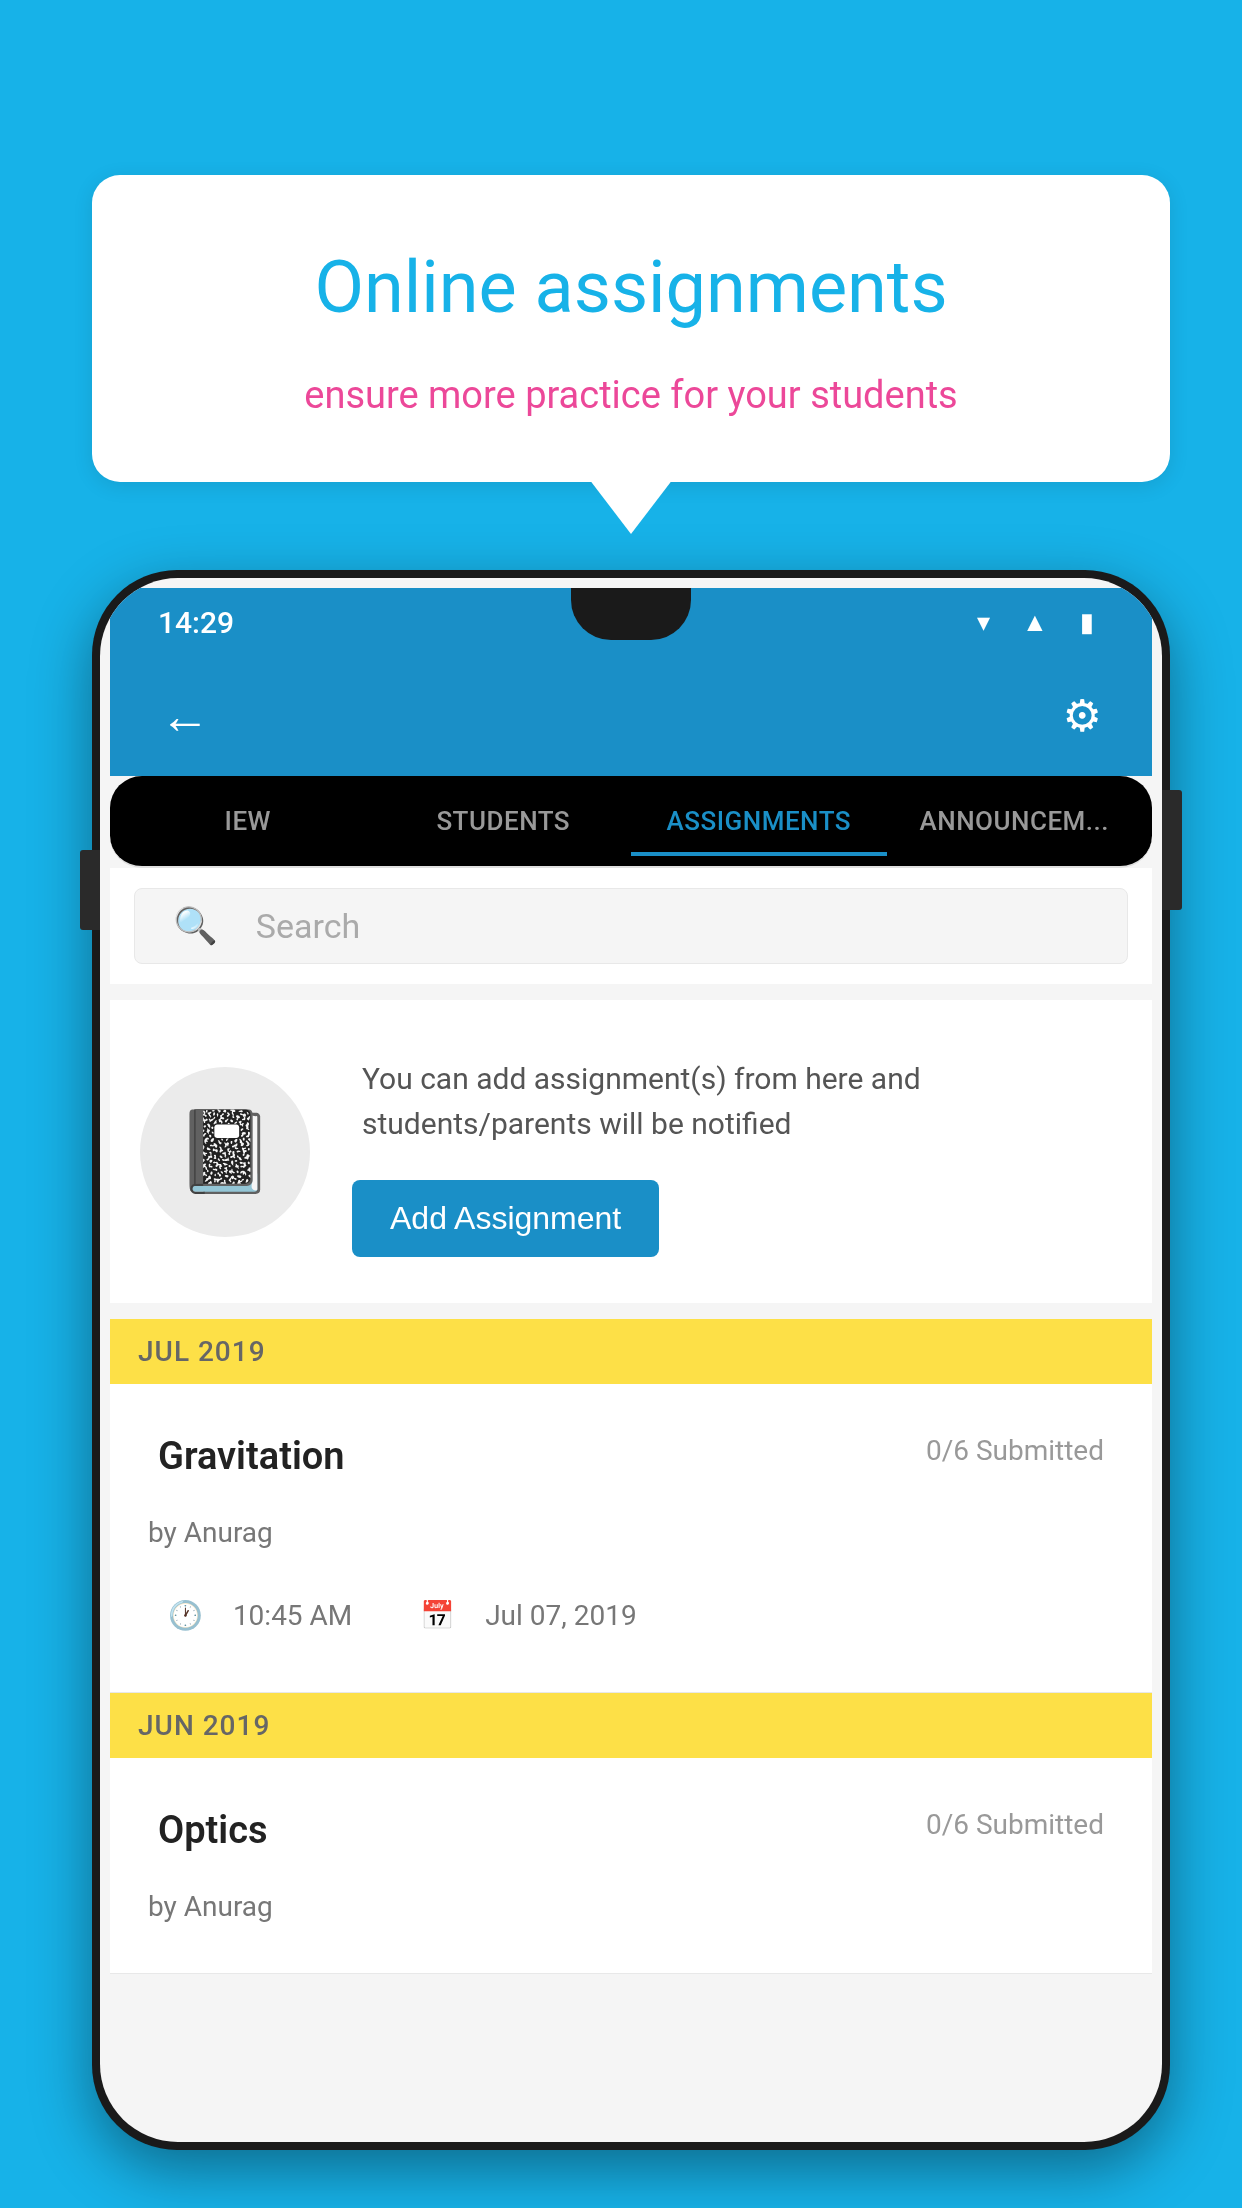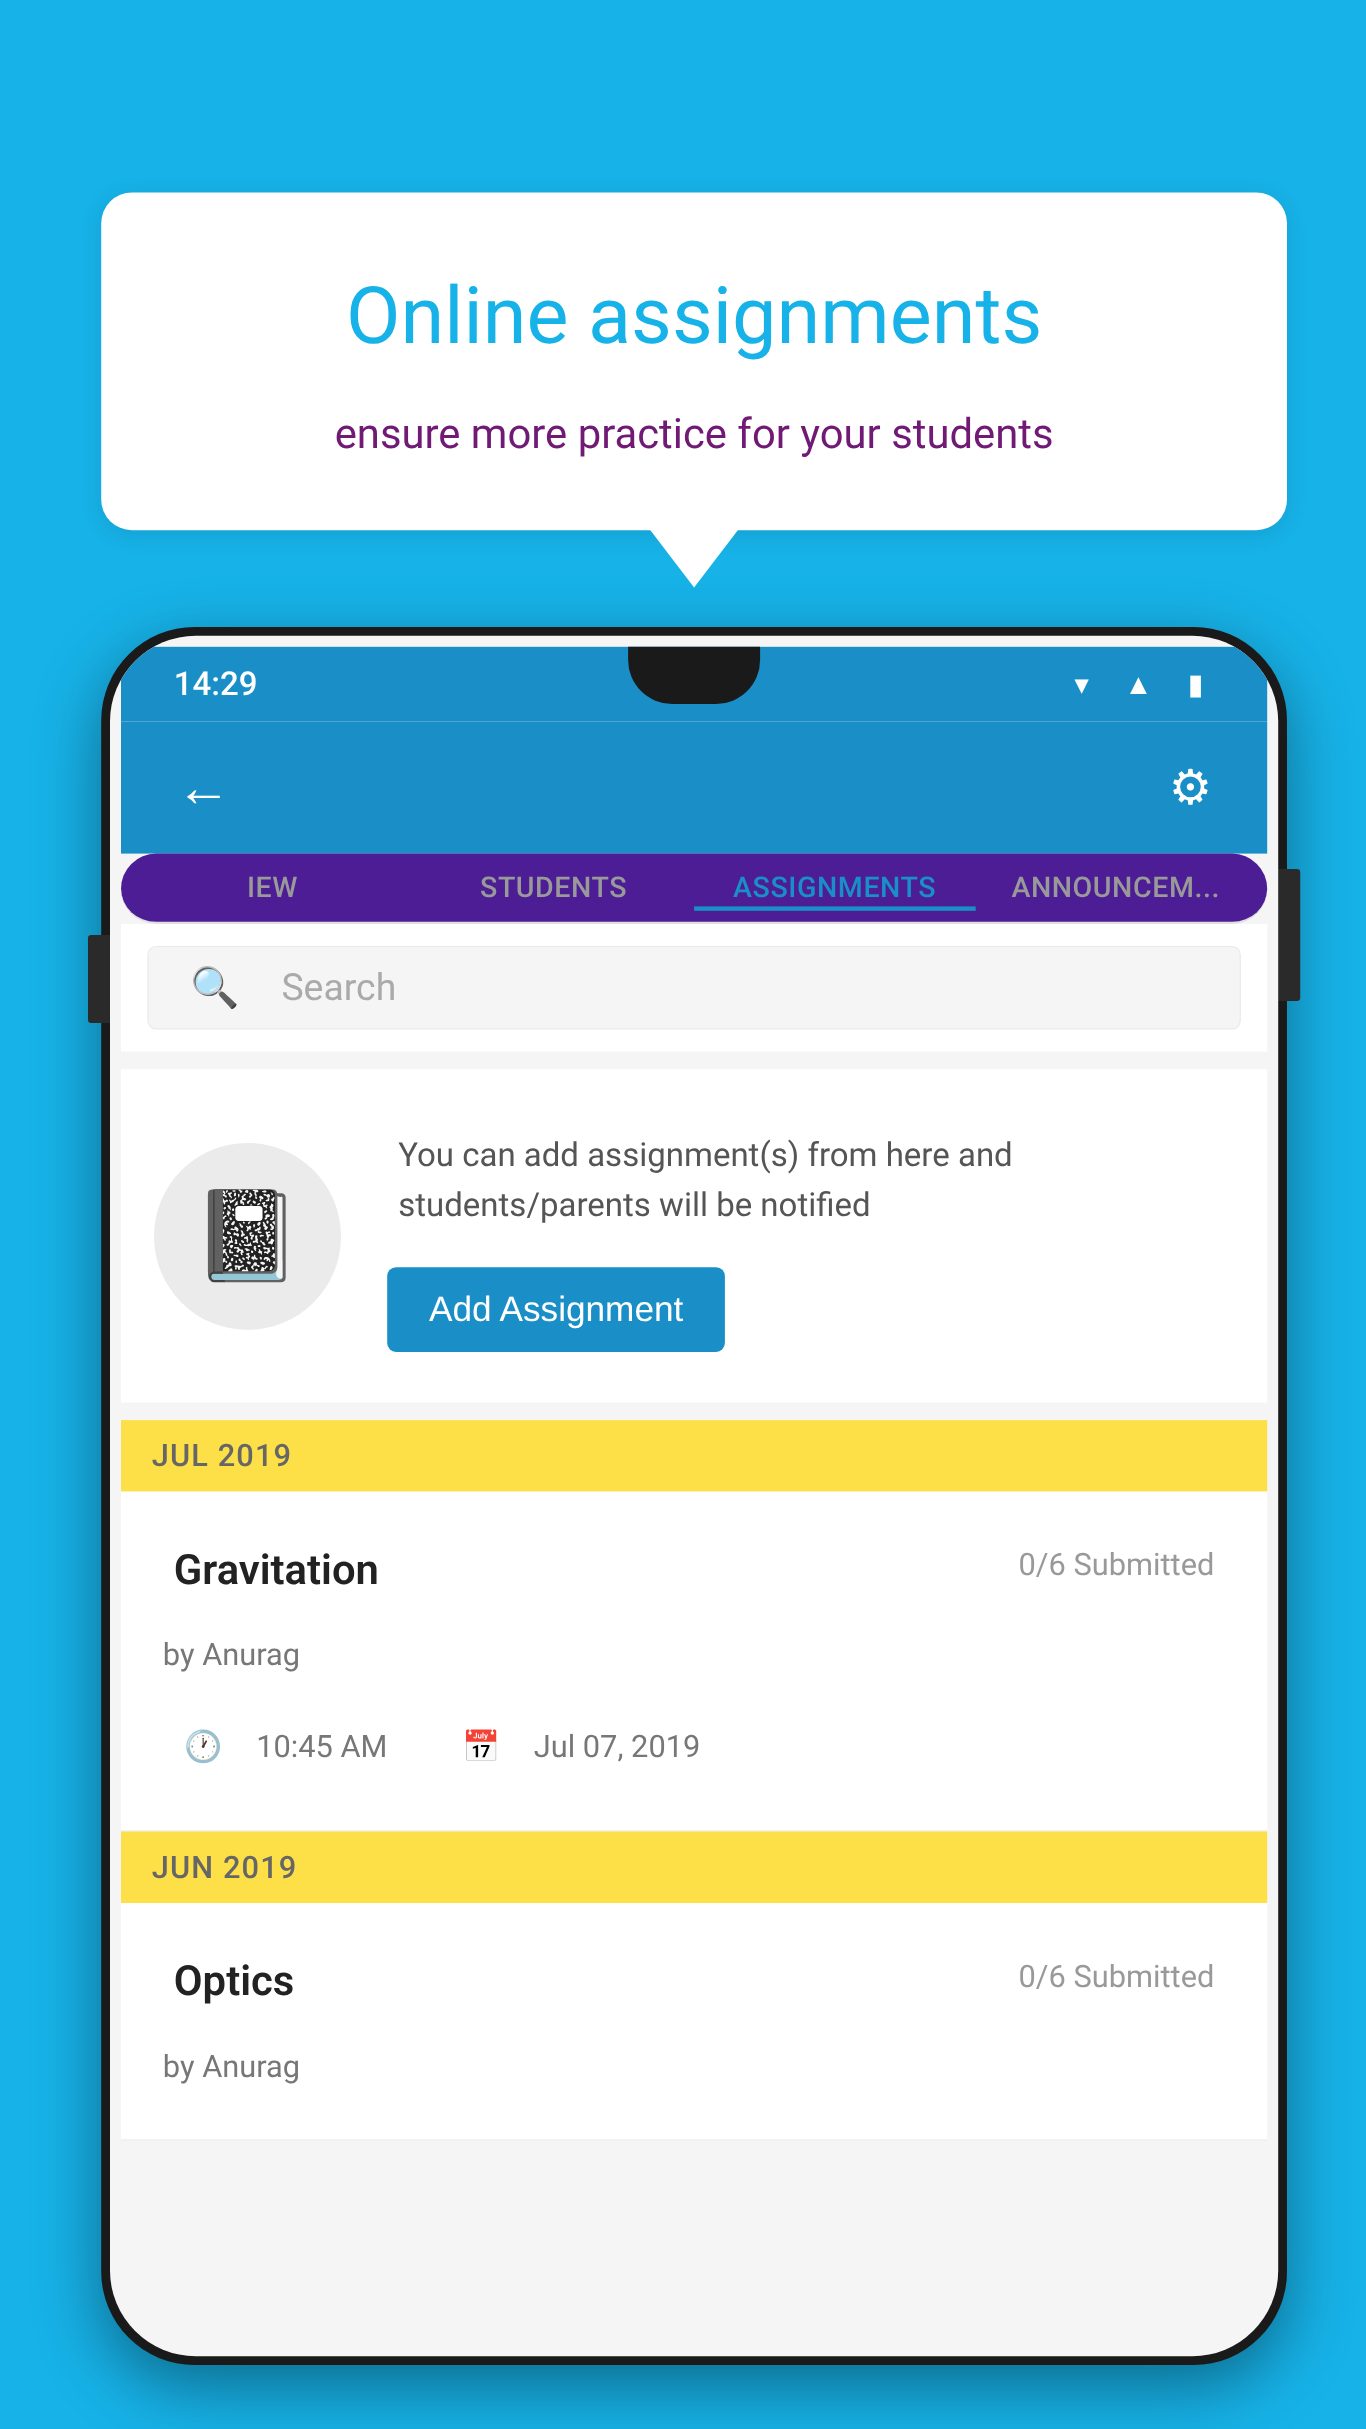--- a/index.html
+++ b/index.html
@@ -46,21 +46,21 @@
     .speech-bubble-title {
       font-size: 72px;
       color: #17b2e8;
       font-weight: 400;
       line-height: 1.2;
       margin-bottom: 22px;
     }
 
     .speech-bubble-subtitle {
       font-size: 38px;
-      color: #701a75;
+      color: #ec4899;
       font-weight: 400;
     }
 
     
     .phone-frame {
       position: absolute;
       top: 560px;
       left: 82px;
       right: 82px;
       height: 1580px;
@@ -153,24 +153,24 @@
     }
 
     .app-bar-settings {
       color: white;
       font-size: 44px;
       cursor: pointer;
     }
 
     
     .tabs-container {
-      background: #4c1d95;
+      background: #000000;
       display: flex;
       border-bottom: 2px solid #e0e0e0;
-      height: 64px;
+      height: 92px;
       border-radius: 32px;
     }
 
     .tab {
       flex: 1;
       display: flex;
       align-items: center;
       justify-content: center;
       font-size: 26px;
       color: #999;

